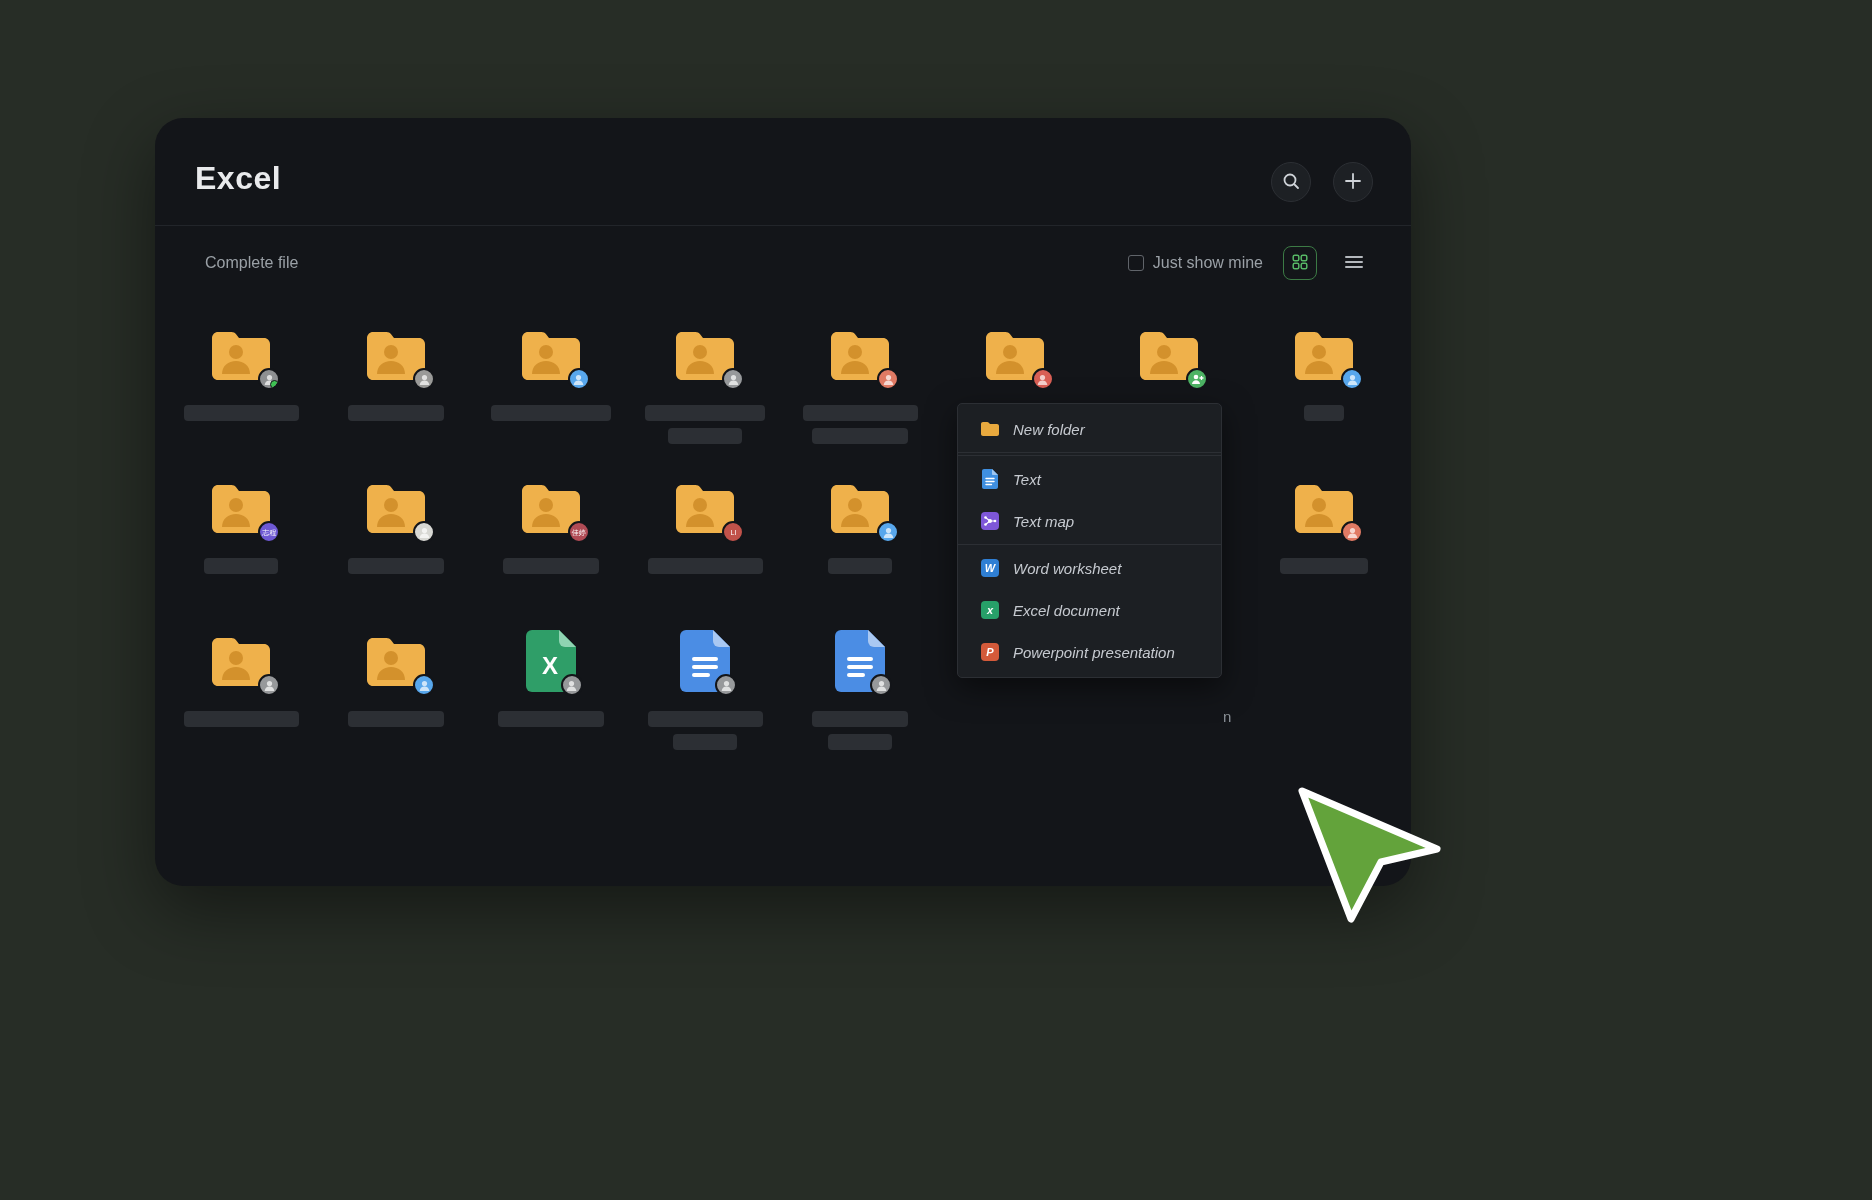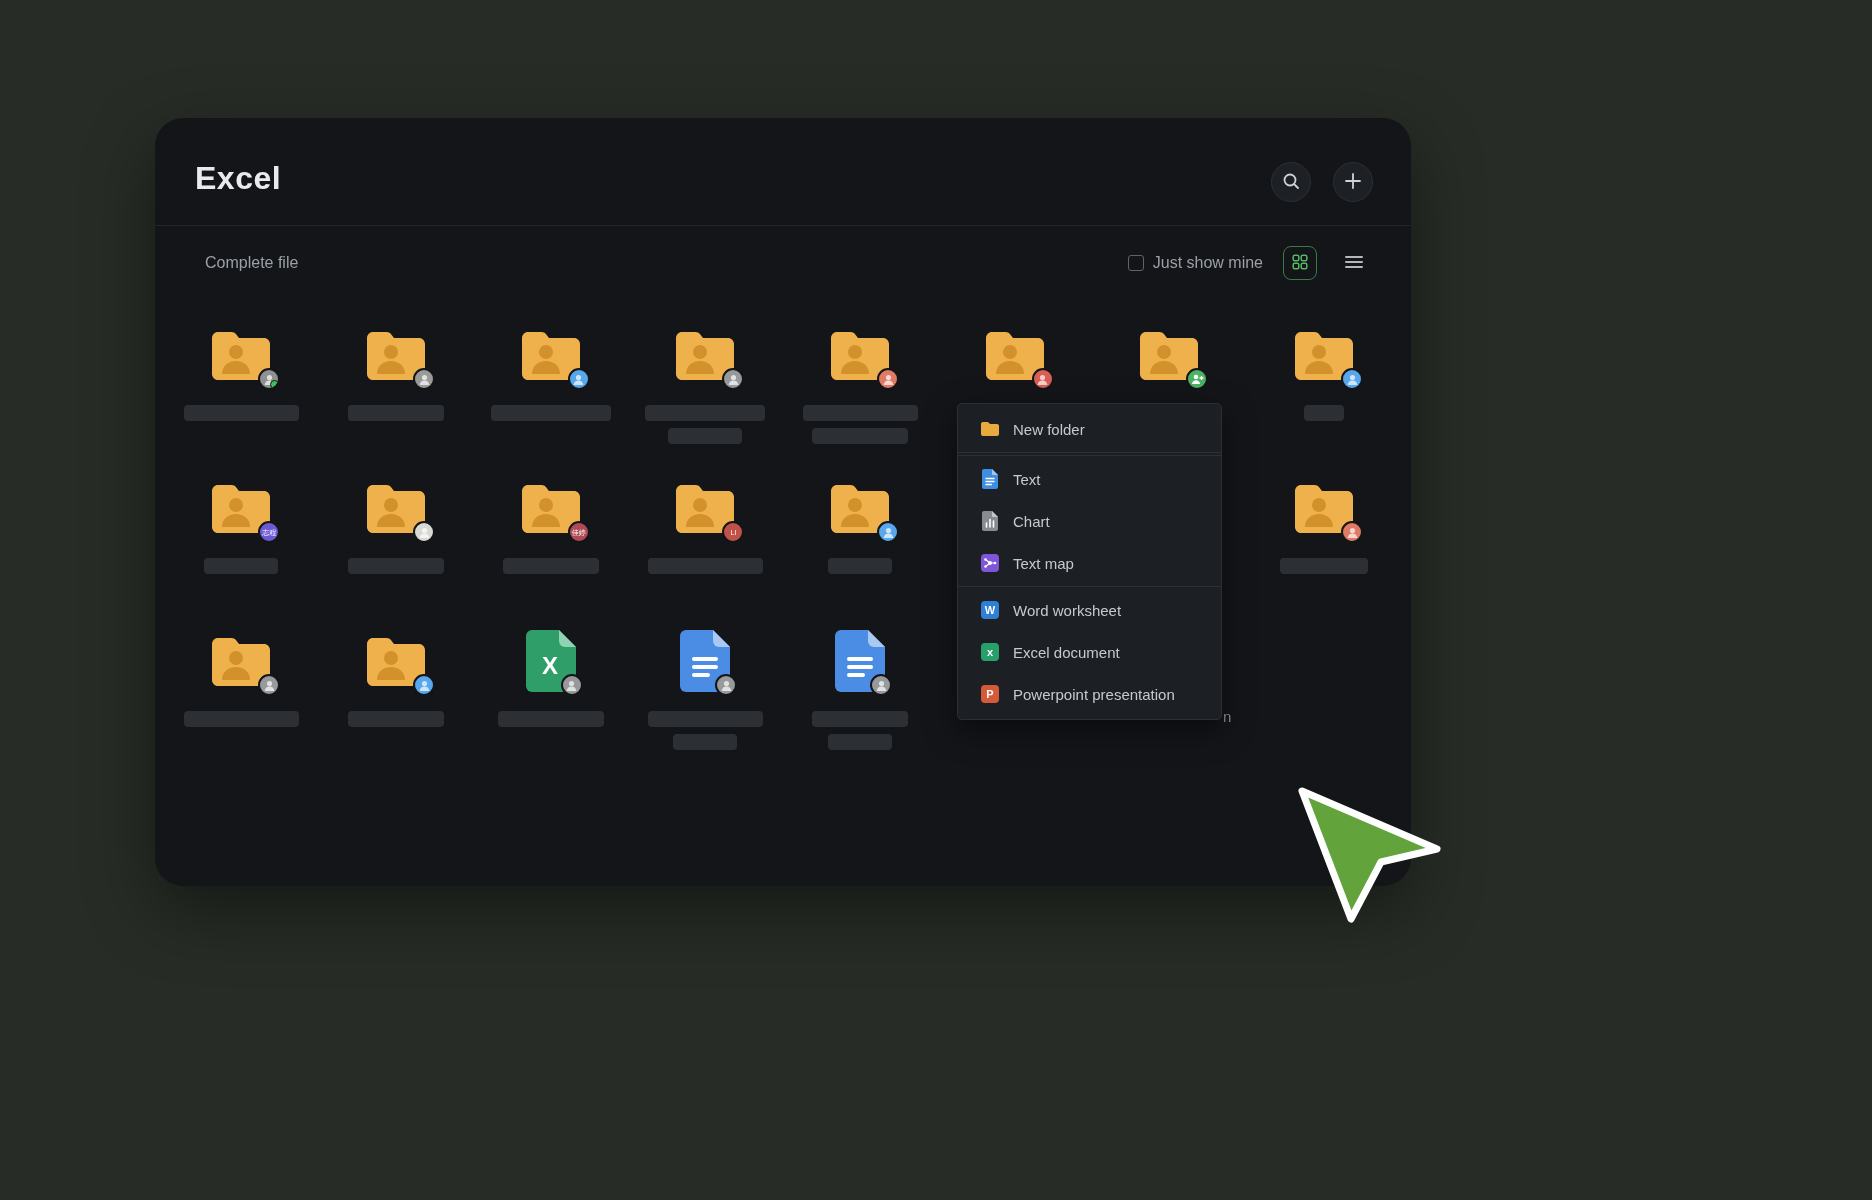--- a/index.html
+++ b/index.html
@@ -47,21 +47,21 @@
     font-size:7px;color:#fff;line-height:1;overflow:hidden;
   }
   .dot{position:absolute;right:-1px;bottom:-1px;width:7px;height:7px;border-radius:50%;border:1px solid #131519;}
   .bar{height:16px;border-radius:4px;background:#2c2f34;margin-top:18px;}
   .bar.bar2{margin-top:7px;}
   .menu{
     position:absolute;left:802px;top:285px;width:263px;
     background:#1c1f23;border:1px solid #2c2f34;border-radius:5px;
     padding:4px 0;z-index:5;box-shadow:0 10px 30px rgba(0,0,0,.5);
   }
-  .menu-item{display:flex;align-items:center;gap:13px;height:42px;padding:0 22px;font-size:15px;color:#c6cad0;cursor:pointer;}
+  .menu-item{display:flex;align-items:center;gap:13px;height:42px;padding:0 22px;font-size:15px;color:#c6cad0;cursor:pointer;font-style:italic;}
   .menu-sep{height:1px;background:#2c2f34;margin:2px 0;}
   .menu-icon{width:20px;height:20px;flex:none;display:flex;align-items:center;justify-content:center;}
   .sq{width:18px;height:18px;border-radius:4px;color:#fff;font-size:11px;font-weight:700;display:flex;align-items:center;justify-content:center;}
   .fragment{position:absolute;left:1068px;top:590px;font-size:15px;color:#8a9096;}
   .cursor-overlay{position:absolute;left:0;top:0;pointer-events:none;z-index:50;}
 </style>
 </head>
 <body>
 
 <div class="window">
@@ -443,30 +443,20 @@
           <svg width="16" height="20" viewBox="0 0 16 20">
             <path d="M0 2c0-1.1.9-2 2-2h8l6 6v12c0 1.1-.9 2-2 2H2c-1.1 0-2-.9-2-2V2z" fill="#3f8fe0"></path>
             <path d="M10 0l6 6h-5c-.6 0-1-.4-1-1z" fill="#9ec6f0"></path>
             <path d="M4 9.5h8M4 12.5h8M4 15.5h5.5" stroke="#fff" stroke-width="1.4" stroke-linecap="round"></path>
           </svg>
         </span>
         <span class="menu-label">Text</span>
       </div>
       <div class="menu-item">
         <span class="menu-icon">
-          <svg width="16" height="20" viewBox="0 0 16 20">
-            <path d="M0 2c0-1.1.9-2 2-2h8l6 6v12c0 1.1-.9 2-2 2H2c-1.1 0-2-.9-2-2V2z" fill="#878c91"></path>
-            <path d="M10 0l6 6h-5c-.6 0-1-.4-1-1z" fill="#c2c6ca"></path>
-            <path d="M4.5 16v-4M8 16V8.5M11.5 16v-6" stroke="#fff" stroke-width="1.6" stroke-linecap="round"></path>
-          </svg>
-        </span>
-        <span class="menu-label">Chart</span>
-      </div>
-      <div class="menu-item">
-        <span class="menu-icon">
           <svg width="18" height="18" viewBox="0 0 18 18">
             <rect width="18" height="18" rx="4" fill="#7e57d8"></rect>
             <circle cx="9" cy="9" r="2" fill="#fff"></circle>
             <path d="M9 9L4.5 5.5M9 9l-4.5 3.5M9 9h5" stroke="#fff" stroke-width="1.1"></path>
             <circle cx="4.5" cy="5.5" r="1.3" fill="#fff"></circle>
             <circle cx="4.5" cy="12.5" r="1.3" fill="#fff"></circle>
             <circle cx="14" cy="9" r="1.3" fill="#fff"></circle>
           </svg>
         </span>
         <span class="menu-label">Text map</span>

